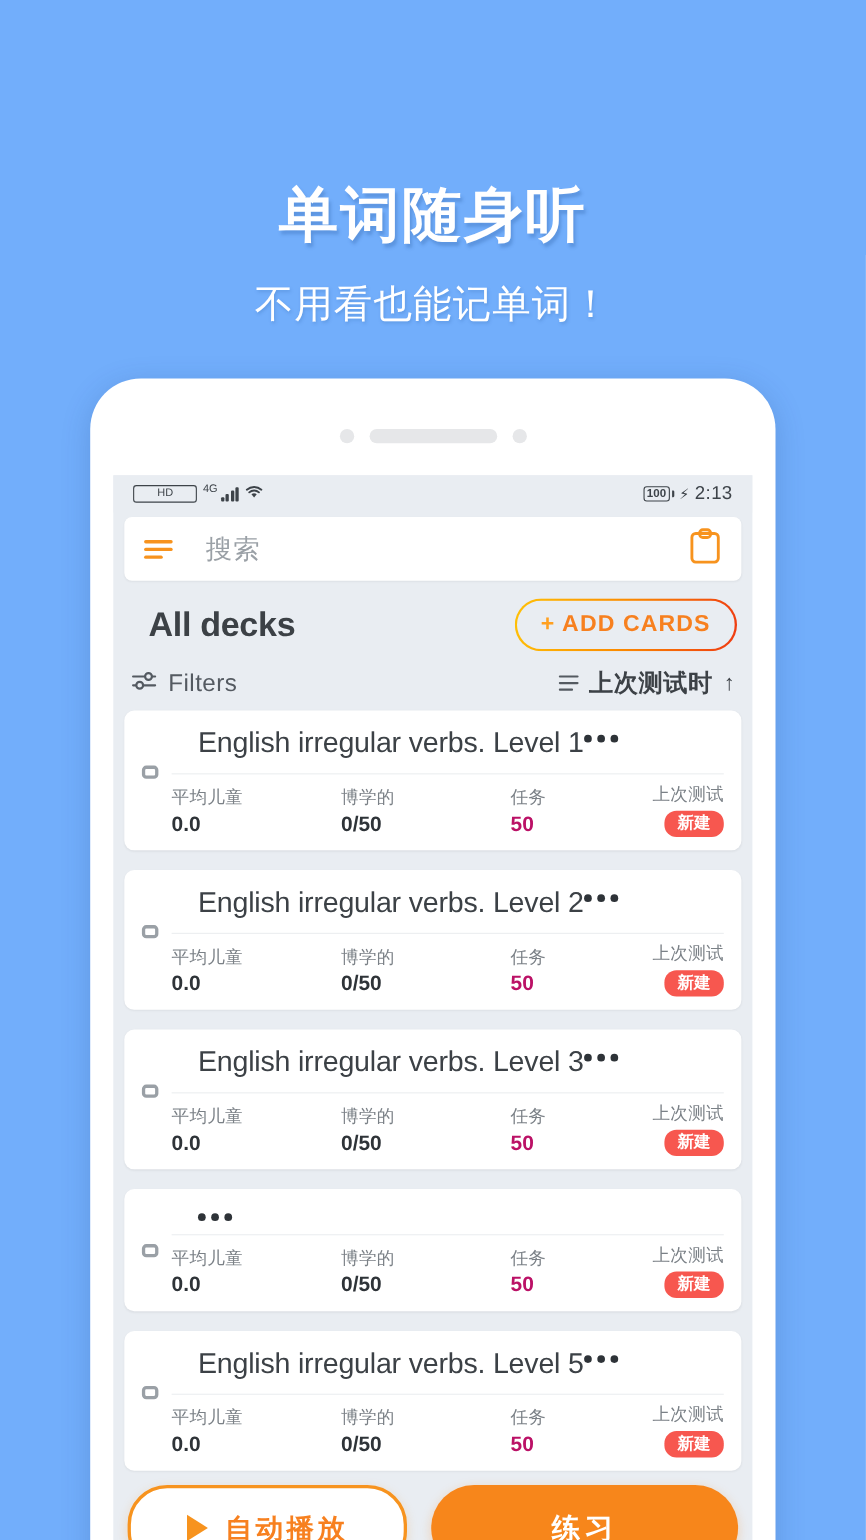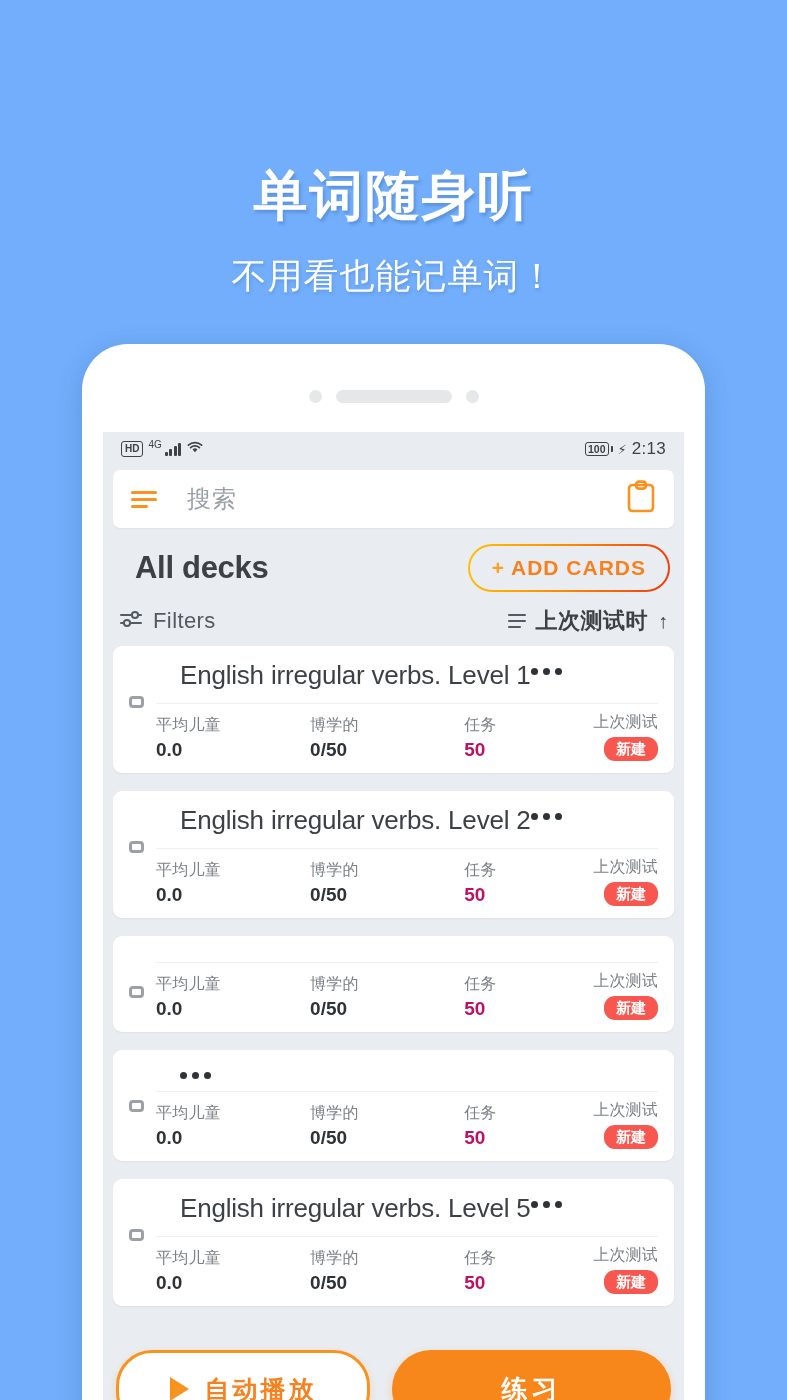--- a/index.html
+++ b/index.html
@@ -106,23 +106,23 @@
     background: #e9edf2;
     color: #3d4349;
   }
   .status-left, .status-right {
     display: flex;
     align-items: center;
     gap: 5px;
   }
   .hd-badge {
     font-size: 10px;
-    font-weight: bold;
+    font-weight: normal;
     line-height: 1;
-    padding: 2px 3px;
+    padding: 2px 21px;
     border: 1.4px solid #3d4349;
     border-radius: 3px;
     letter-spacing: 0;
   }
   .net-label {
     font-size: 10px;
     font-weight: normal;
     position: relative;
     top: -5px;
     margin-right: -2px;
@@ -569,20 +569,28 @@
                 <span class="stat-label">上次测试</span>
                 <span class="badge-new">新建</span>
               </div>
             </div>
           </div>
         </div>
 
         <div class="deck-card">
           <div class="deck-checkbox"></div>
           <div class="deck-body">
+            <div class="deck-top">
+              <div class="deck-title">English irregular verbs. Level 3</div>
+              <span class="deck-menu-icon">
+                  <i></i>
+                  <i></i>
+                  <i></i>
+                </span>
+            </div>
             <div class="deck-divider"></div>
             <div class="deck-stats">
               <div class="stat-col c1">
                 <span class="stat-label">平均儿童</span>
                 <span class="stat-value">0.0</span>
               </div>
               <div class="stat-col c2">
                 <span class="stat-label">博学的</span>
                 <span class="stat-value">0/50</span>
               </div>

